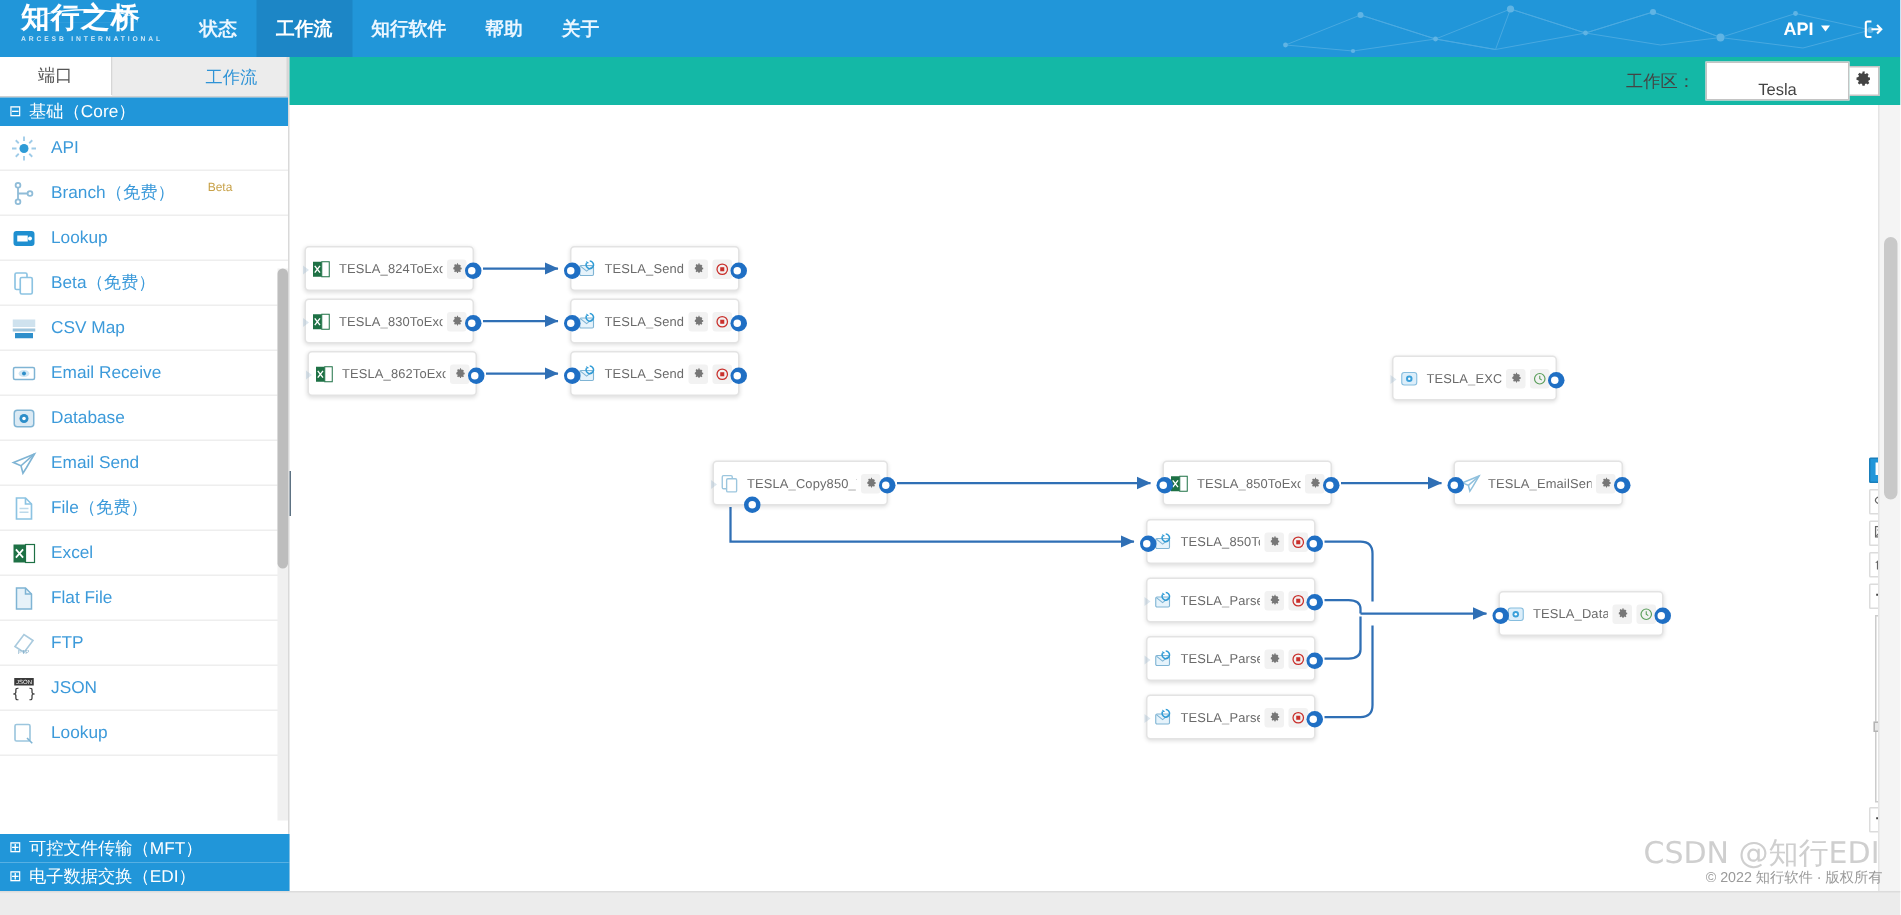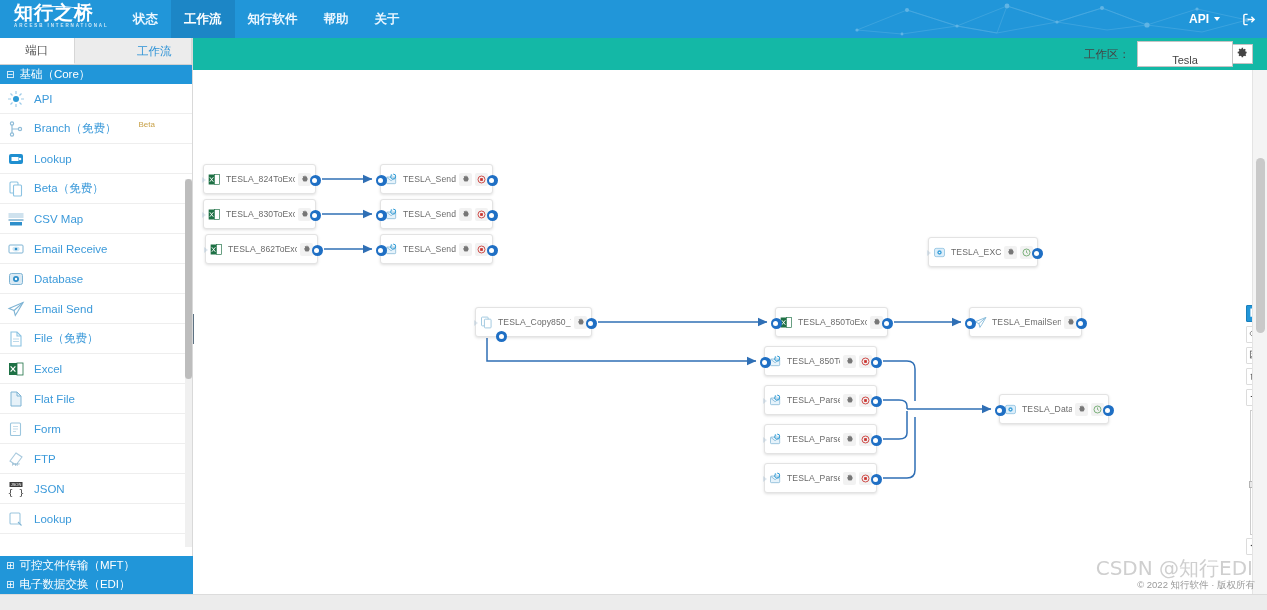--- a/index.html
+++ b/index.html
@@ -367,29 +367,20 @@
       <div class="item">
         <span class="ic">
           <svg viewBox="0 0 18 18">
               <path d="M4 2h6l4 4v10H4z" fill="#e7f2f9" stroke="#7fb4d4"></path>
           <path d="M10 2v4h4" fill="none" stroke="#7fb4d4"></path>
             </svg>
         </span>
         <span class="lb">Flat File</span>
       </div>
 
-      <div class="item">
-        <span class="ic">
-          <svg viewBox="0 0 18 18" fill="#fff" stroke="#9cc6de" stroke-width="1.1">
-            <rect x="3.5" y="3" width="10" height="12.5" rx="1"></rect>
-            <path d="M6 6.5h5M6 9h5M6 11.5h3" stroke="#c3dcea"></path>
-            </svg>
-        </span>
-        <span class="lb">Form</span>
-      </div>
 
       <div class="item">
         <span class="ic">
           <svg viewBox="0 0 18 18">
               <g fill="none" stroke="#a9cade" stroke-width="1.1">
           <path d="M3 11 9 3l6 4-6 8z"></path>
               </g>
           <text x="5" y="16" font-size="4" fill="#7aa8c4" font-family="sans-serif">FTP</text>
             </svg>
         </span>

